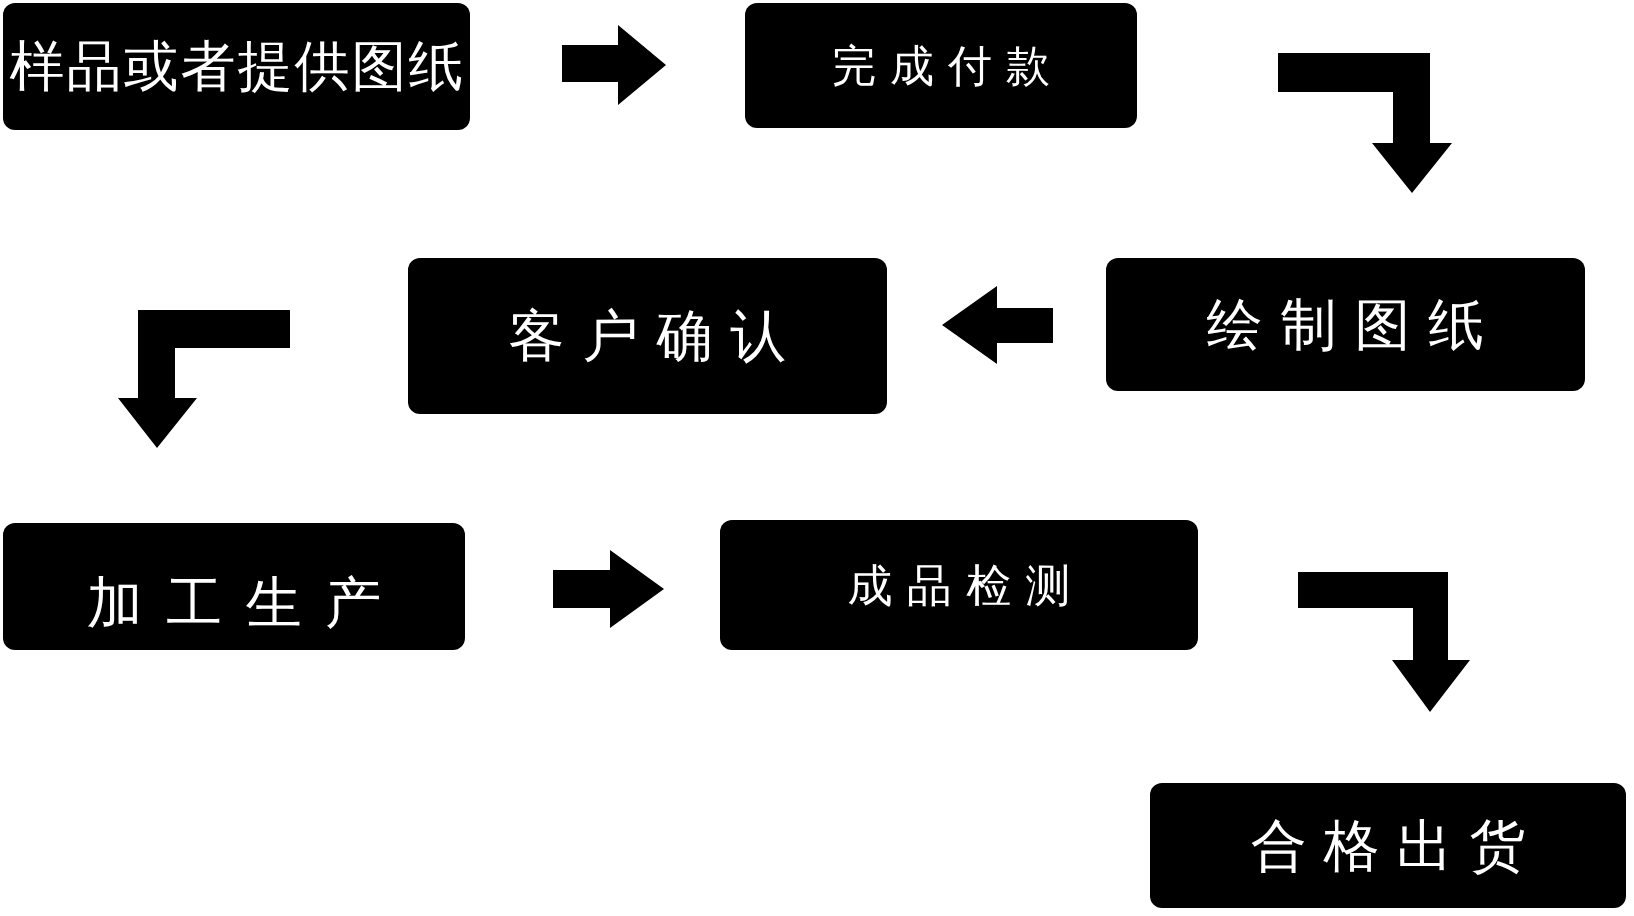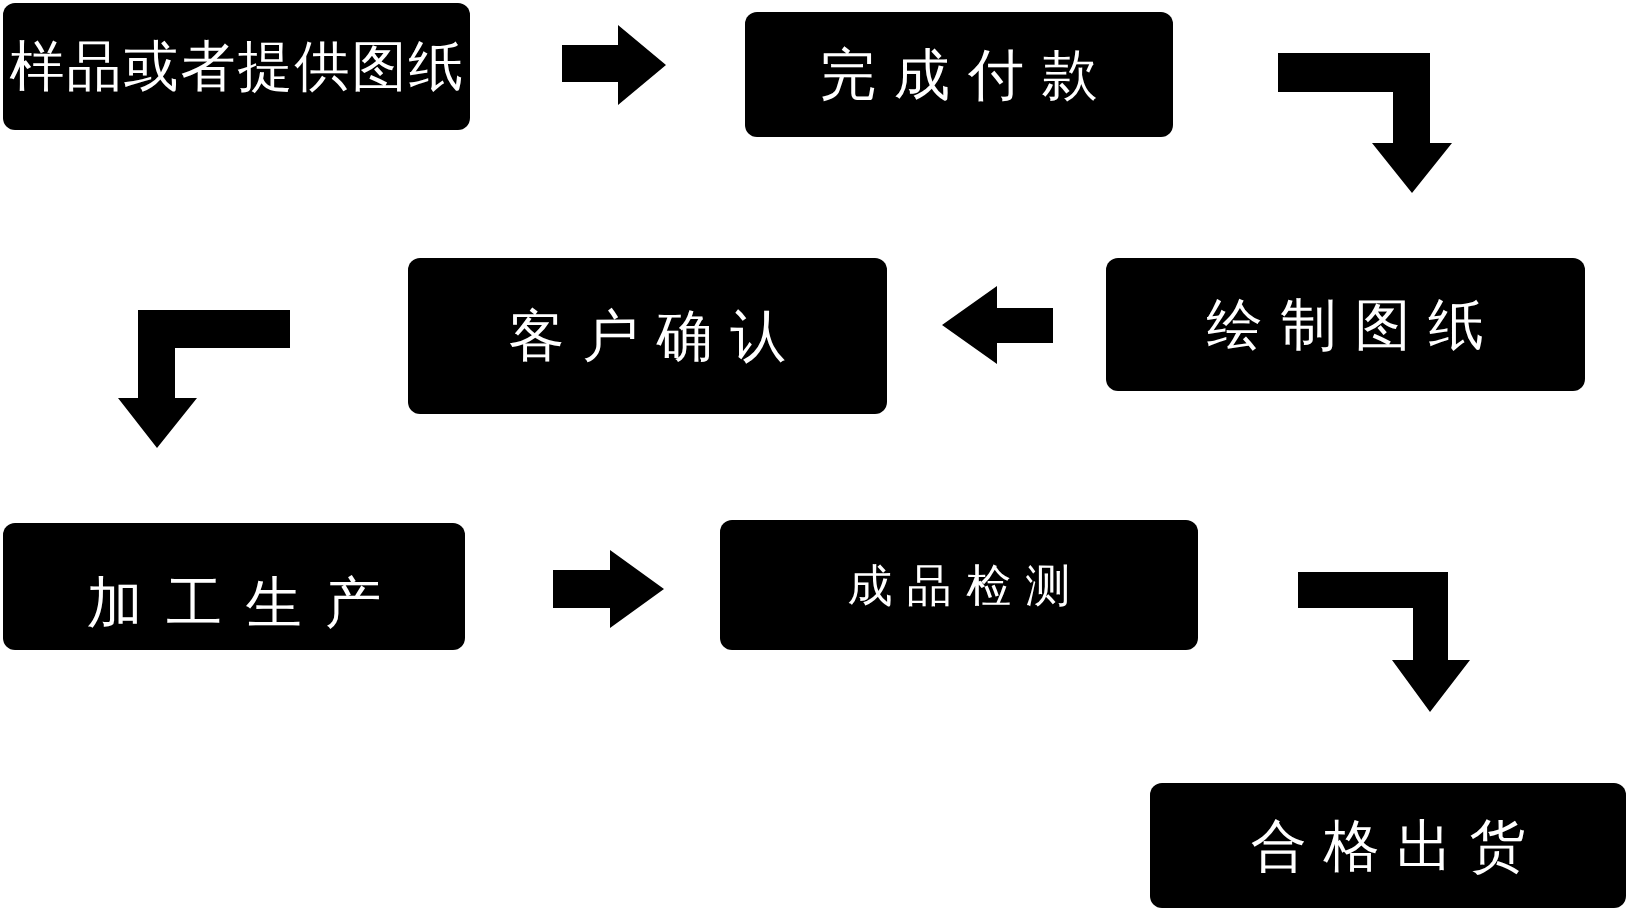--- a/index.html
+++ b/index.html
@@ -27,21 +27,21 @@
     font-weight: 400;
     line-height: 1;
     box-sizing: border-box;
   }
   .node span {
     white-space: nowrap;
   }
   
   .n1 { left: 3px;    top: 3px;   width: 467px; height: 127px; font-size: 55px; }
   .n1 span { letter-spacing: 2px;  margin-right: -2px; }
-  .n2 { left: 745px;  top: 12px;   width: 428px; height: 125px; font-size: 56px; }
+  .n2 { left: 745px;  top: 3px;   width: 392px; height: 125px; font-size: 44px; }
   .n2 span { letter-spacing: .32em; margin-right: -.32em; }
   .n3 { left: 1106px; top: 258px; width: 479px; height: 133px; font-size: 56px; }
   .n3 span { letter-spacing: .32em; margin-right: -.32em; }
   .n4 { left: 408px;  top: 258px; width: 479px; height: 156px; font-size: 56px; }
   .n4 span { letter-spacing: .32em; margin-right: -.32em; }
   .n5 { left: 3px;    top: 523px; width: 462px; height: 127px; font-size: 56px; }
   .n5 span { letter-spacing: .42em; margin-right: -.42em; margin-top: 32px; }
   .n6 { left: 720px;  top: 520px; width: 478px; height: 130px; font-size: 45px; }
   .n6 span { letter-spacing: .32em; margin-right: -.32em; }
   .n7 { left: 1150px; top: 783px; width: 476px; height: 125px; font-size: 56px; }

